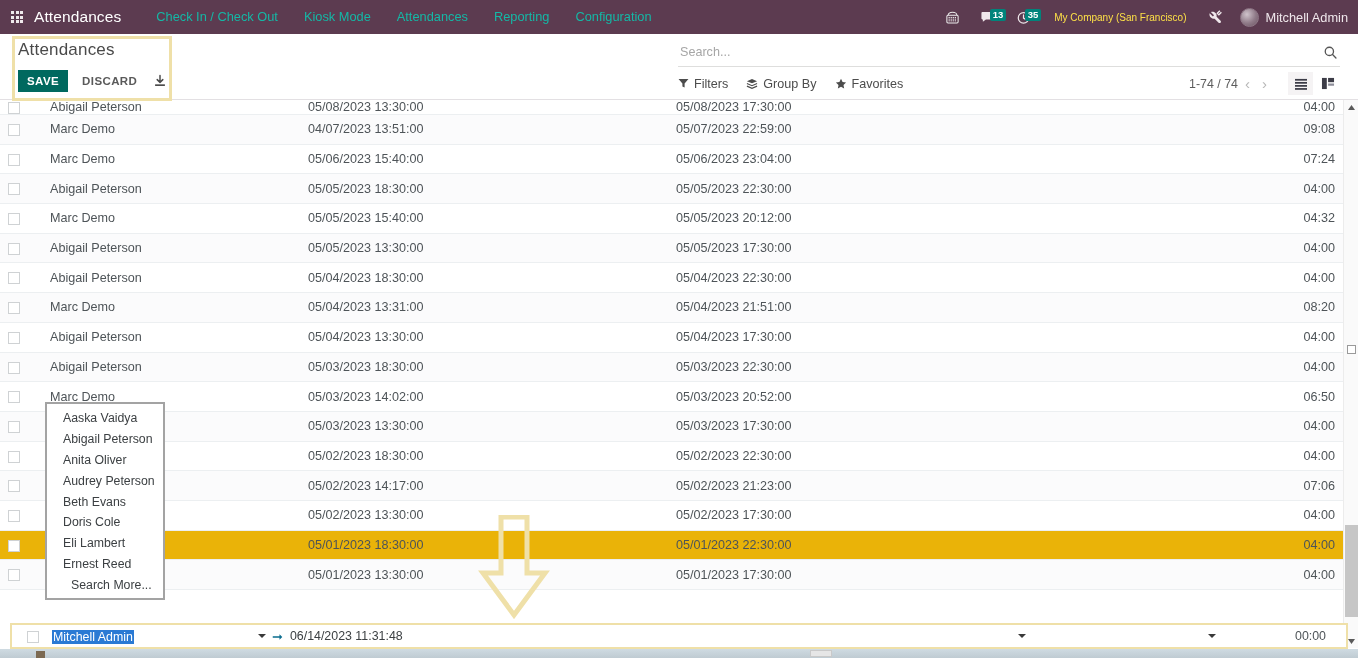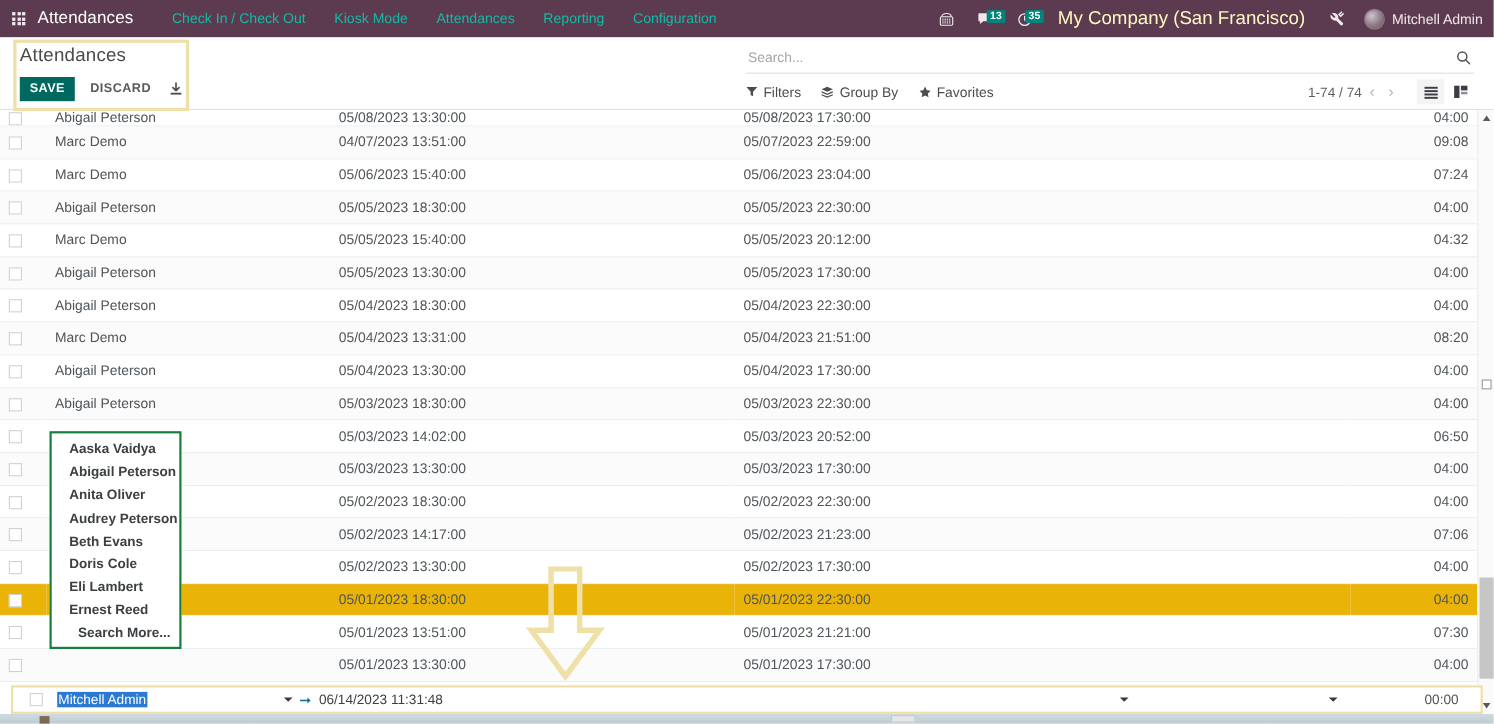--- a/index.html
+++ b/index.html
@@ -22,21 +22,21 @@
   .grid-ico i { display: block; width: 3px; height: 3px; background: #efe9ec; }
   .nav-brand { font-size: 15.5px; font-weight: 500; color: #fff; margin-right: 22px; letter-spacing: .1px; }
   .nav-item { padding: 0 13px; font-size: 12.8px; color: #14b8a6; white-space: nowrap; line-height: 34px; }
   .nav-right { margin-left: auto; display: flex; align-items: center; padding-right: 10px; gap: 2px; }
   .nav-ico { position: relative; padding: 0 9px; display: flex; align-items: center; color: #efe7eb; }
   .badge {
     position: absolute; top: -1px; right: -1px;
     background: #00847b; color: #fff; font-size: 9.5px; line-height: 12px;
     padding: 0 3px; border-radius: 2px; font-weight: 600; min-width: 14px; text-align: center;
   }
-  .nav-company { font-size: 17px; color: #fef9c3; padding: 0 10px 0 12px; white-space: nowrap; }
+  .nav-company { font-size: 10px; color: #fde047; padding: 0 10px 0 12px; white-space: nowrap; }
   .nav-user { display: flex; align-items: center; gap: 7px; padding-left: 4px; font-size: 12.8px; color: #efe7eb; }
   .avatar {
     width: 19px; height: 19px; border-radius: 50%;
     background: radial-gradient(circle at 35% 32%, #cfc3cb 0%, #8f7a88 55%, #6b5462 100%);
     border: 1px solid #8e7686;
   }
 
   
   .control {
     position: absolute; top: 34px; left: 0; width: 1358px; height: 66px;
@@ -113,22 +113,22 @@
     border-top: 4px solid #3a3a3a; display: inline-block; }
   .er-caret { position: absolute; right: 6px; top: 50%; margin-top: -2px; }
   .er-in { width: 382px; display: flex; align-items: center; gap: 7px; font-size: 12.4px; color: #3c4043; }
   .er-arrow { color: #0b6d8f; font-size: 13px; line-height: 1; }
   .er-out { width: 378px; position: relative; }
   .er-extra { width: 190px; position: relative; }
   .er-hrs { flex: 1; text-align: right; padding-right: 20px; font-size: 12.4px; color: #4e5458; }
 
   
   .dropdown {
-    position: absolute; left: 45px; top: 392px; width: 120px;
-    background: #fff; border: 2px solid #15803d; z-index: 40; padding: 4px 0 3px 0; font-weight: bold;
+    position: absolute; left: 45px; top: 402px; width: 120px;
+    background: #fff; border: 2px solid #a3a3a3; z-index: 40; padding: 4px 0 3px 0;
   }
   .dd-item { font-size: 12.3px; color: #3c4043; padding: 3.4px 0 3.4px 16px; cursor: pointer; white-space: nowrap; }
   .dd-more { font-size: 12.3px; color: #3c4043; padding: 3.4px 0 3.4px 24px; cursor: pointer; }
 
   
   .annot-box {
     position: absolute; left: 12px; top: 36px; width: 160px; height: 65px;
     border: 3px solid #efe0a8; background: transparent; z-index: 35; pointer-events: none;
   }
   
@@ -409,27 +409,20 @@
             <td class="c-out">05/02/2023 17:30:00</td>
             <td class="c-hrs">04:00</td>
           </tr>
           <tr class="row hov">
             <td class="c-chk"><span class="chk"></span></td>
             <td class="c-emp"></td>
             <td class="c-in">05/01/2023 18:30:00</td>
             <td class="c-out">05/01/2023 22:30:00</td>
             <td class="c-hrs">04:00</td>
           </tr>
-          <tr class="row">
-            <td class="c-chk"><span class="chk"></span></td>
-            <td class="c-emp"></td>
-            <td class="c-in">05/01/2023 13:51:00</td>
-            <td class="c-out">05/01/2023 21:21:00</td>
-            <td class="c-hrs">07:30</td>
-          </tr>
           <tr class="row alt">
             <td class="c-chk"><span class="chk"></span></td>
             <td class="c-emp"></td>
             <td class="c-in">05/01/2023 13:30:00</td>
             <td class="c-out">05/01/2023 17:30:00</td>
             <td class="c-hrs">04:00</td>
           </tr>
         </tbody>
     </table>
   </div>

